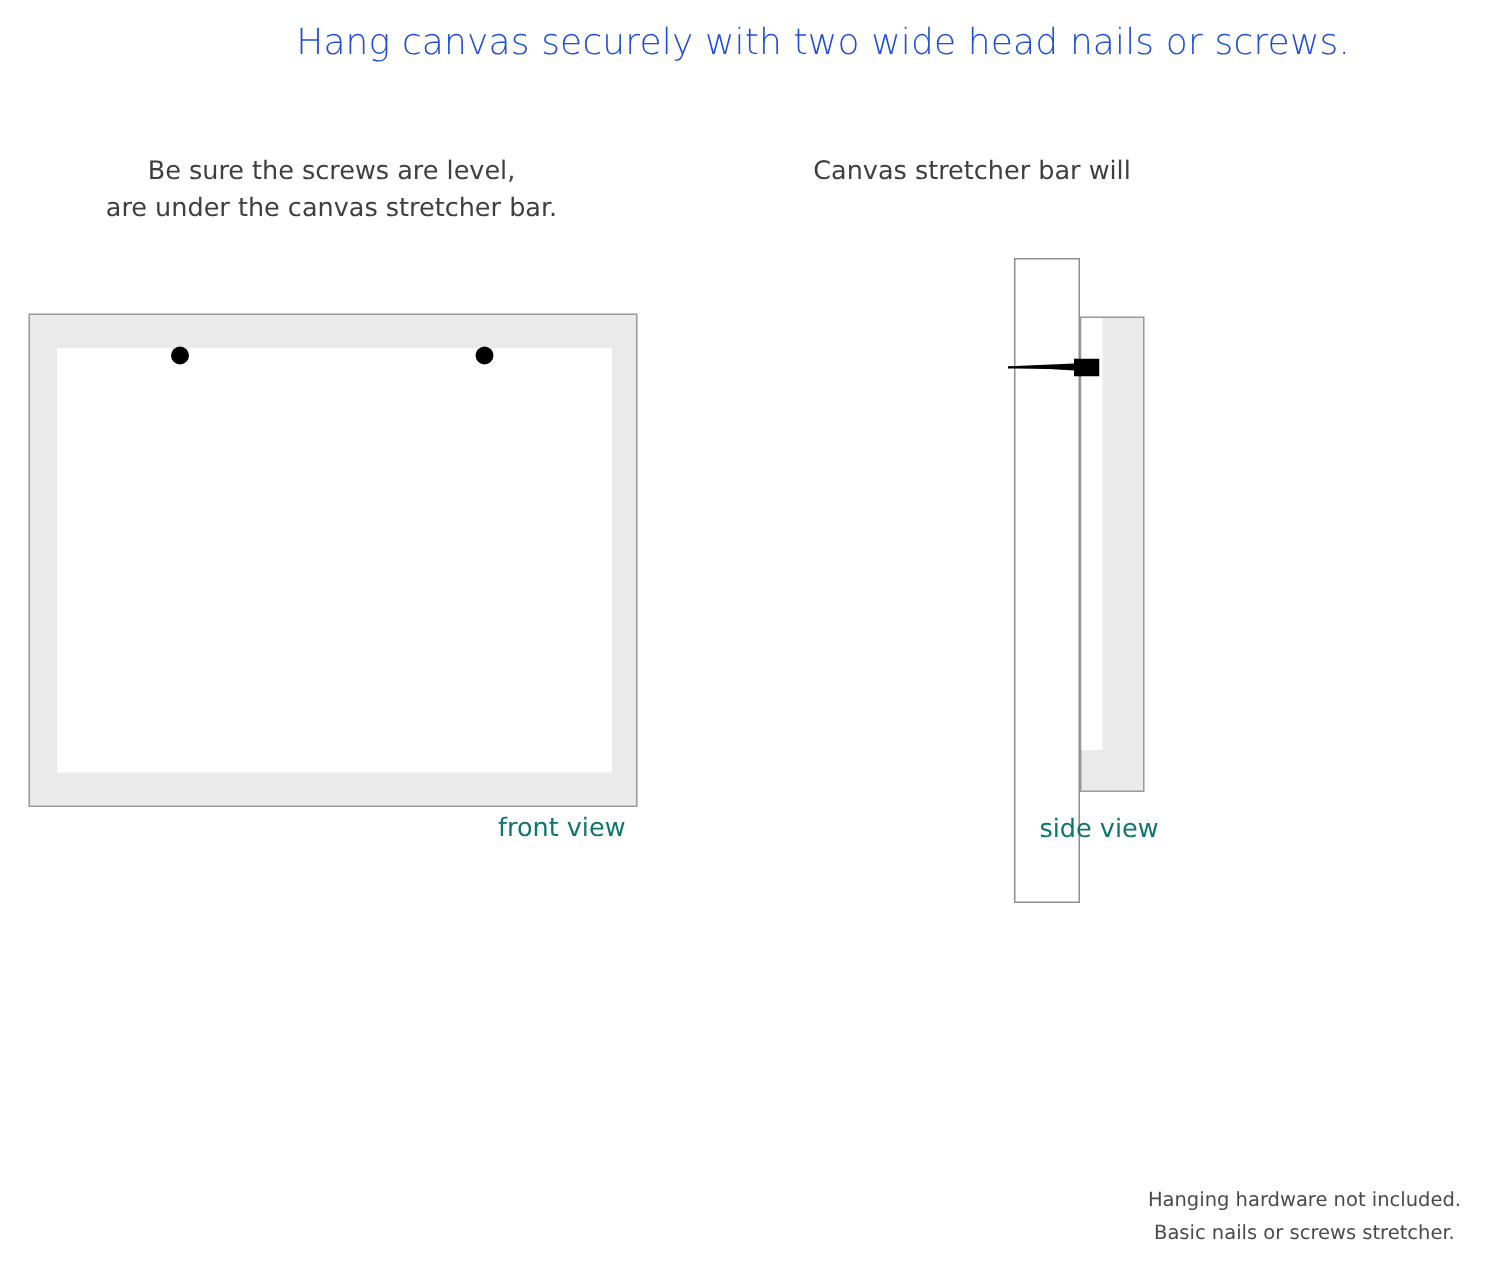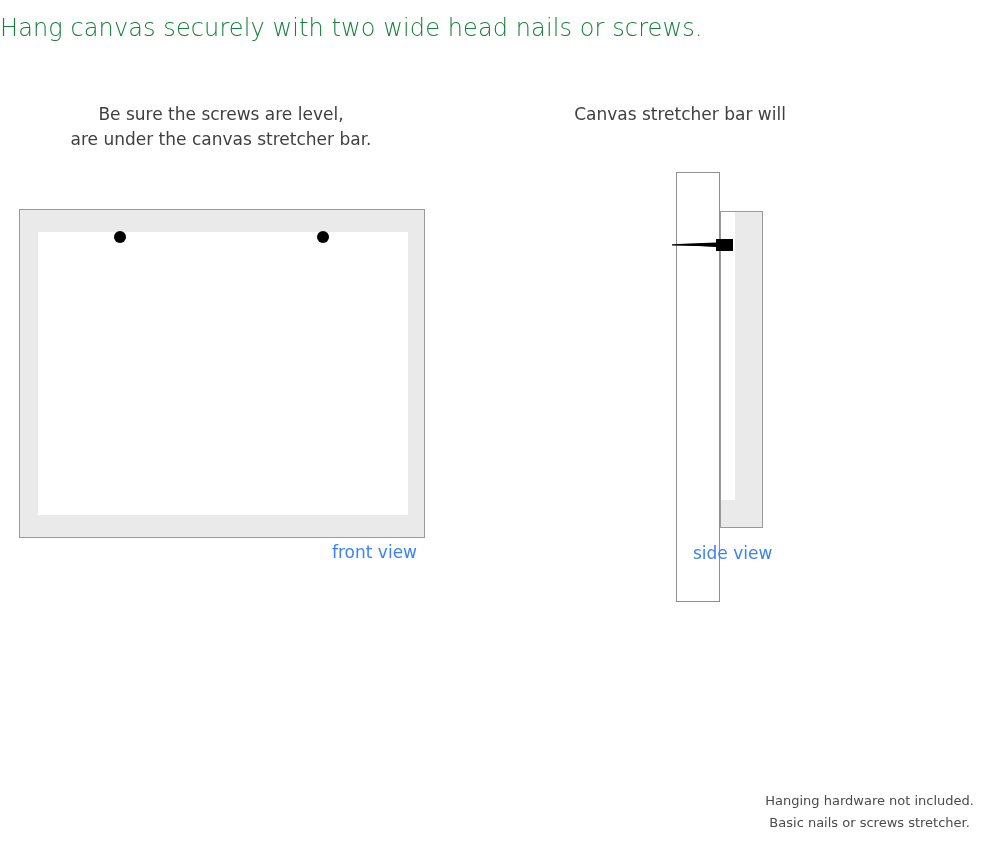--- a/index.html
+++ b/index.html
@@ -15,56 +15,56 @@
     color: #3a3a3a;
     overflow: hidden;
   }
 
   
   .title {
     position: absolute;
     left: 0;
     top: 14px;
     width: 900px;
-    text-align: left;
+    text-align: right;
     font-size: 24px;
     font-weight: 300;
     letter-spacing: 0.1px;
-    color: #15803d;
+    color: #1d4ed8;
     white-space: nowrap;
   }
 
   
   .caption {
     position: absolute;
     text-align: center;
     font-size: 17px;
     font-weight: 400;
     line-height: 24.5px;
     color: #3f3f3f;
   }
   .caption-left {
     left: 12px;
     top: 102px;
     width: 418px;
   }
   .caption-right {
-    left: 560px;
+    left: 528px;
     top: 102px;
     width: 240px;
   }
   .caption div {
     white-space: nowrap;
   }
 
   
   .view-label {
     position: absolute;
     font-size: 17px;
-    color: #3b82f6;
+    color: #0f766e;
     white-space: nowrap;
   }
   .label-front { left: 332px; top: 542px; }
   .label-side  { left: 693px; top: 543px; }
 
   
   #front-view {
     position: absolute;
     left: 19px;
     top: 209px;

